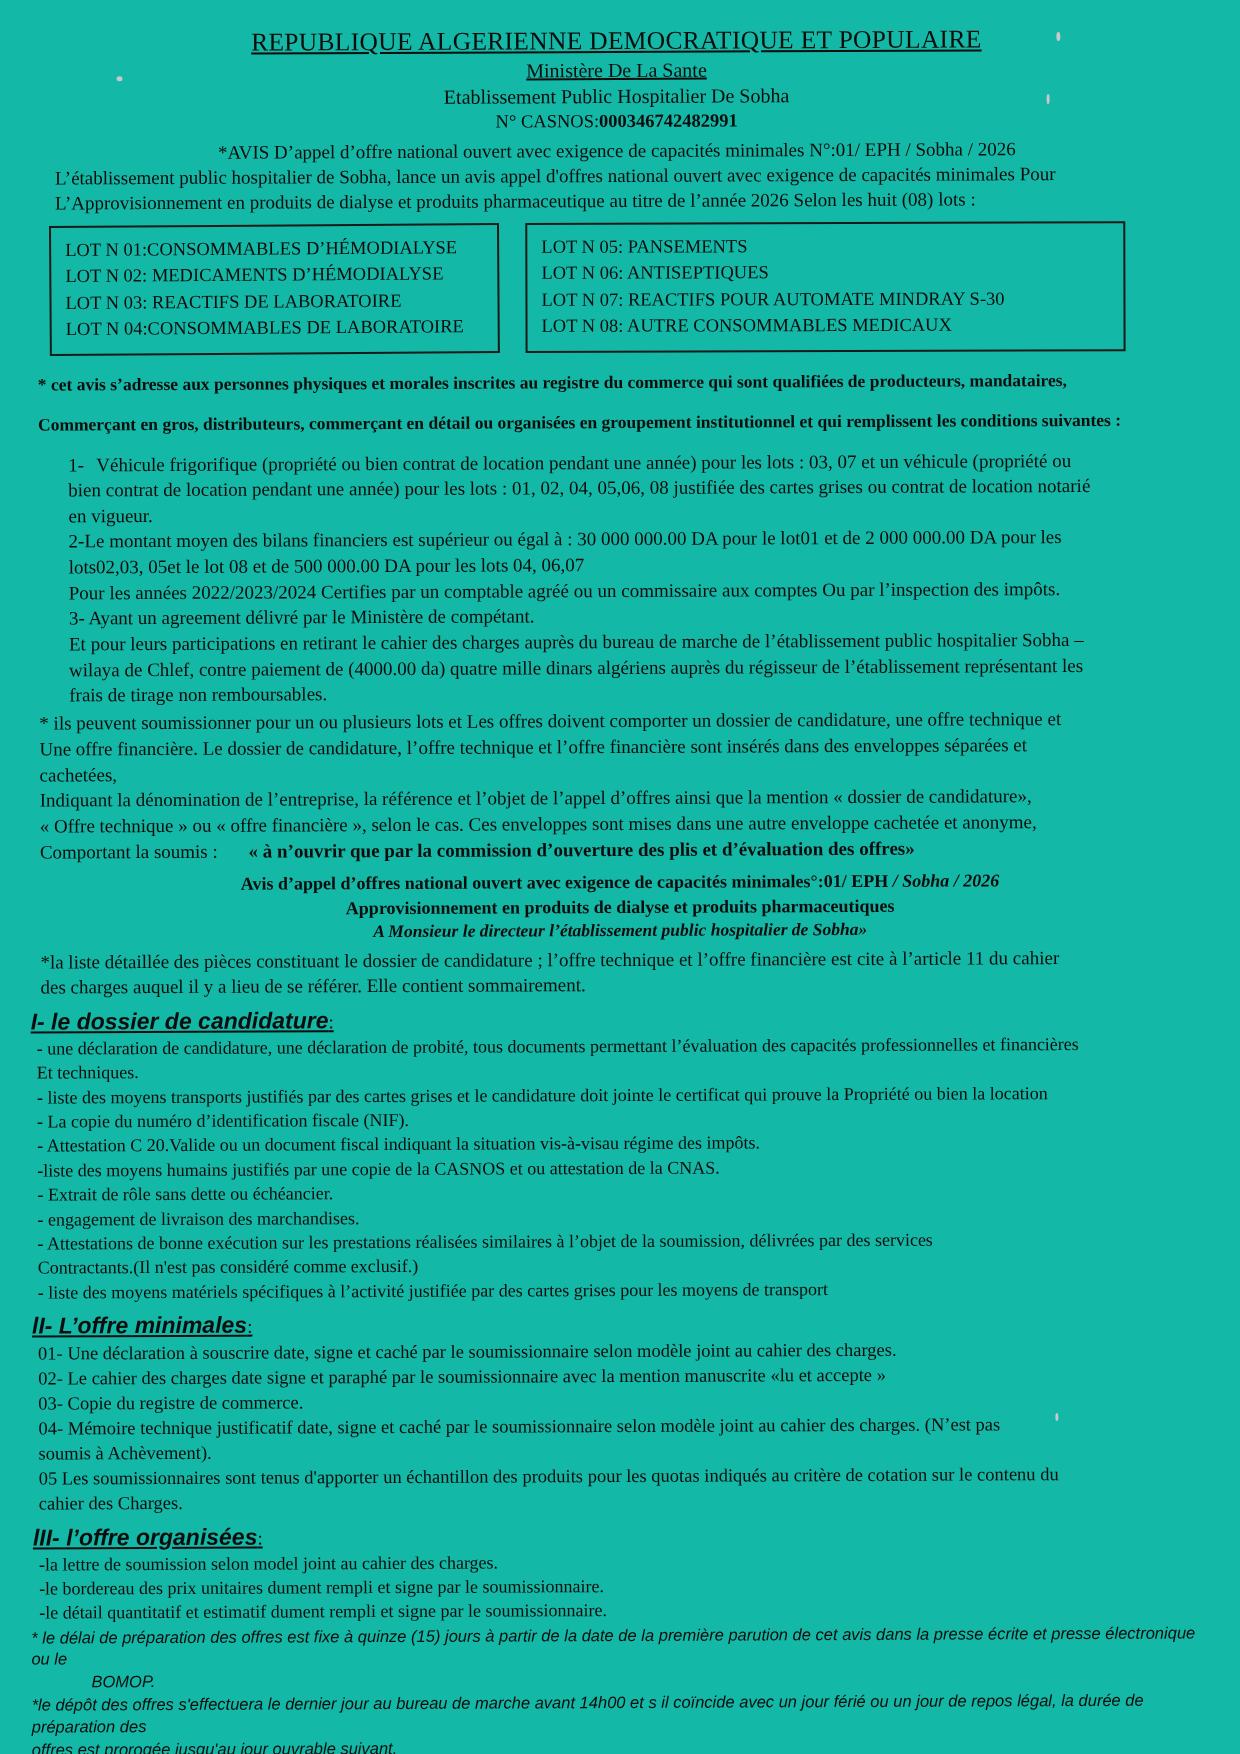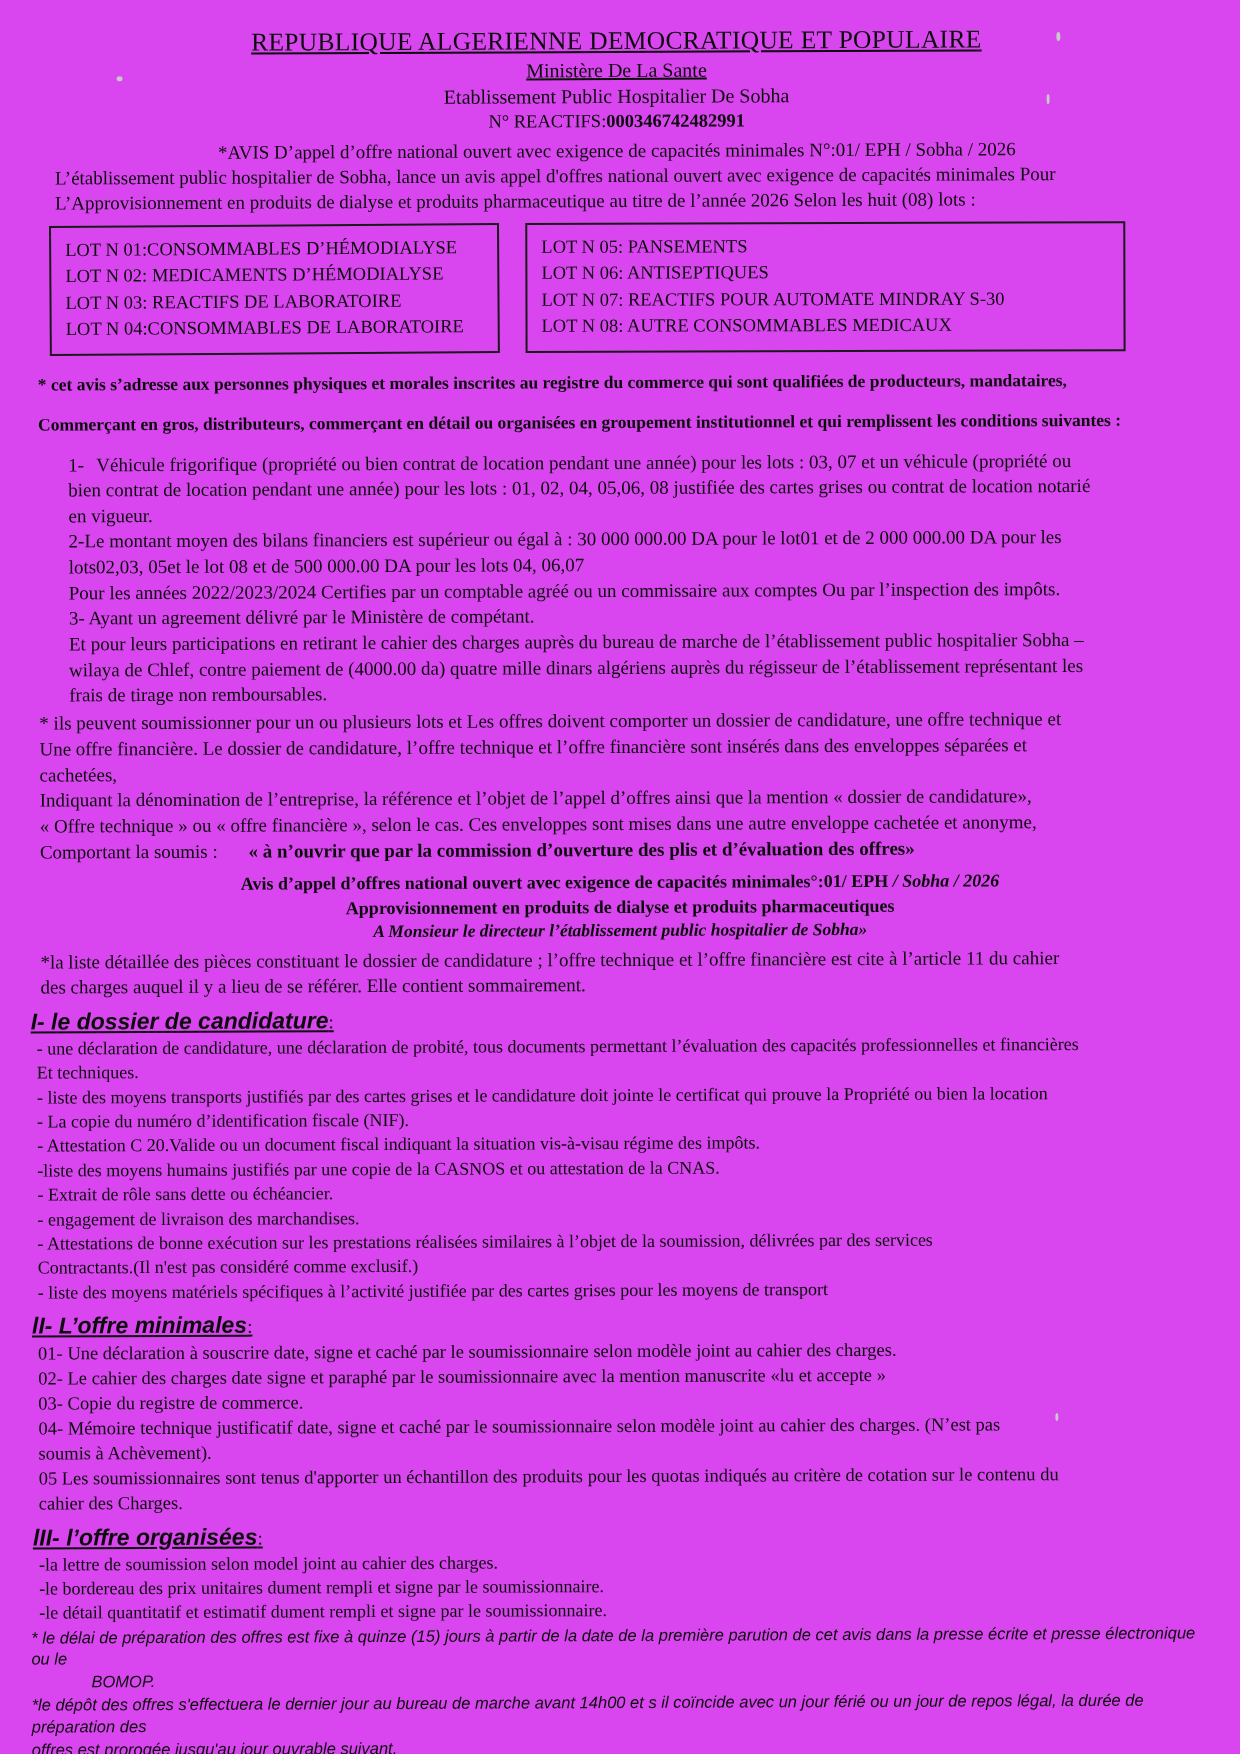--- a/index.html
+++ b/index.html
@@ -14,21 +14,21 @@
     color: #0d0d0d;
     position: relative;
     overflow: hidden;
   }
   .page {
     position: relative;
     width: 1240px;
     height: 1754px;
     padding: 0;
     box-sizing: border-box;
-    background: #d946ef;
+    background: #14b8a6;
   }
   
   .scan {
     position: absolute;
     left: 0; top: 0;
     width: 1240px;
     height: 1754px;
     transform: rotate(-0.25deg);
     transform-origin: 620px 877px;
   }
@@ -165,21 +165,21 @@
 <body>
 
 <div class="page">
   <div class="scan">
 
     <div class="header">
       <div class="h-republic">REPUBLIQUE ALGERIENNE DEMOCRATIQUE ET POPULAIRE</div>
       <div class="h-ministry">Ministère  De La Sante</div>
       <div class="h-estab">Etablissement Public Hospitalier De Sobha</div>
       <div class="h-fiscal">
-        <span>N° REACTIFS:</span><b>000346742482991</b>
+        <span>N° CASNOS:</span><b>000346742482991</b>
       </div>
     </div>
 
     <div class="intro">
       <p class="c">*AVIS D’appel d’offre national ouvert avec exigence de capacités minimales N°:01/ EPH / Sobha / 2026</p>
       <p>L’établissement public hospitalier de Sobha, lance un avis appel d'offres national ouvert avec exigence de capacités minimales Pour</p>
       <p>L’Approvisionnement en produits de dialyse et  produits pharmaceutique au titre de l’année 2026 Selon les huit (08) lots :</p>
     </div>
 
     <div class="lots-wrap">

